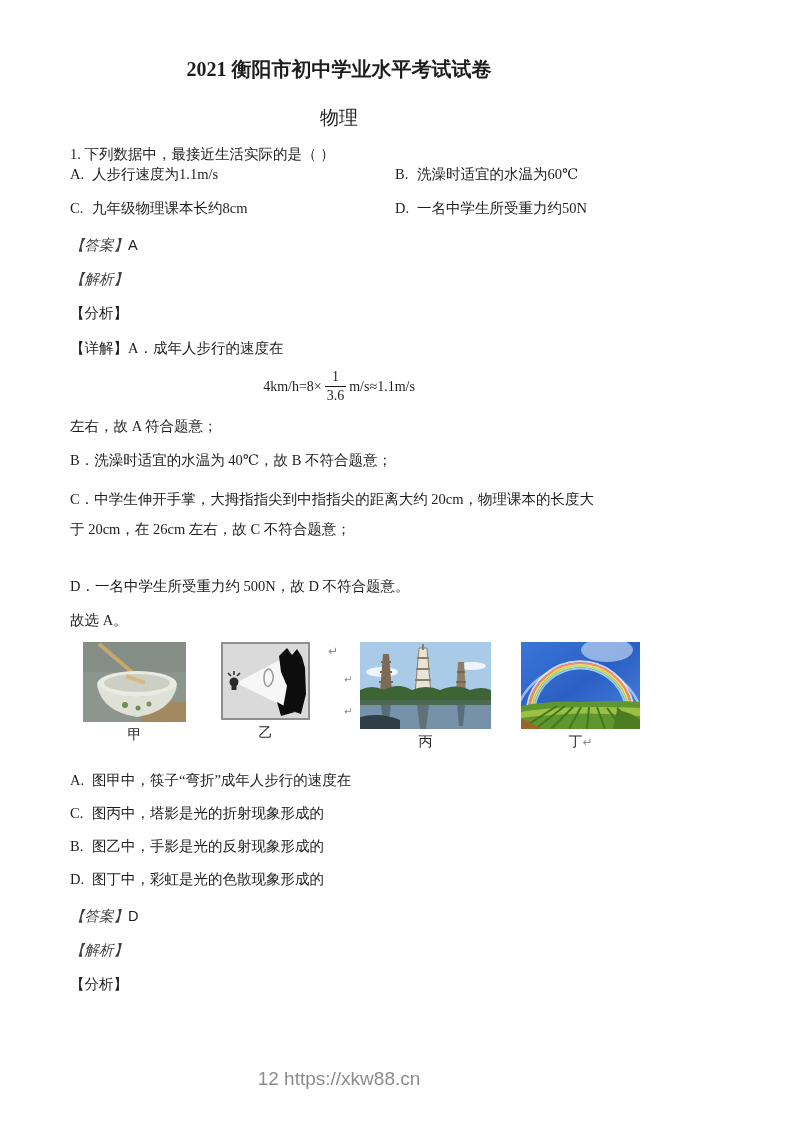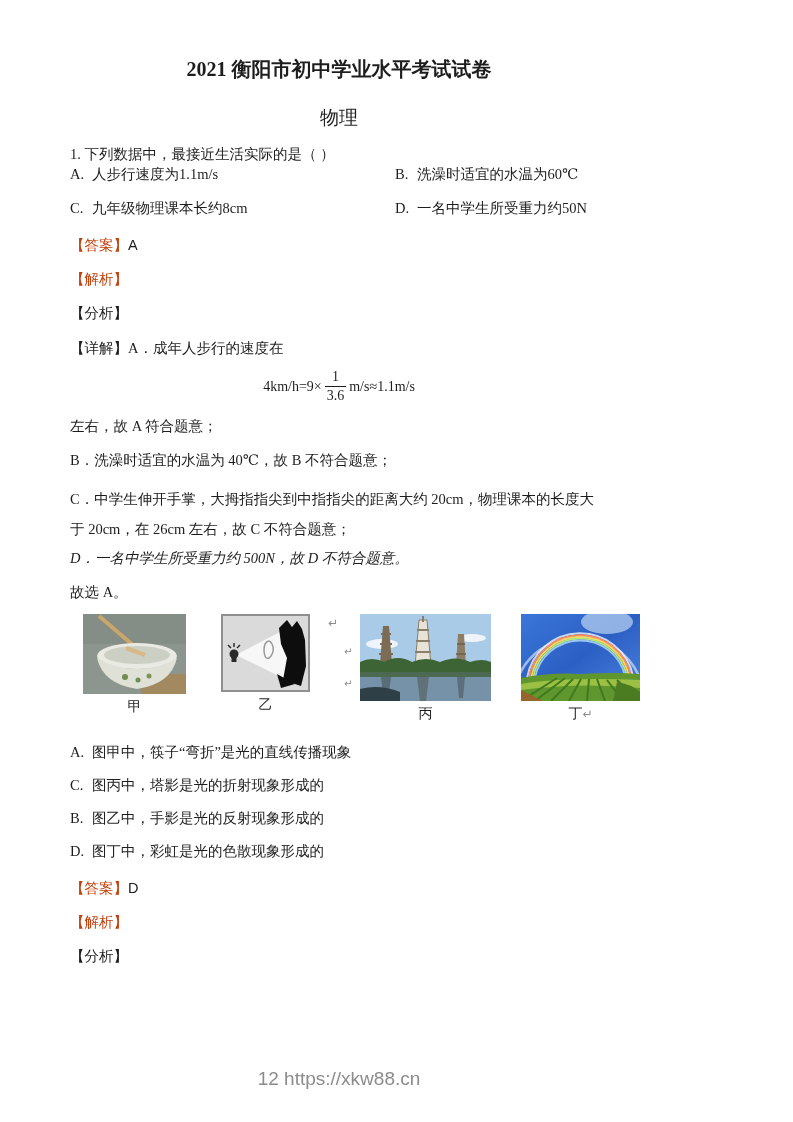--- a/index.html
+++ b/index.html
@@ -11,21 +11,21 @@
   }
   .page { position:relative; width:678px; height:1122px; padding:56px 70px 0; overflow:hidden; }
   .doc-title { font-size:20px; font-weight:bold; text-align:center; margin:0; line-height:26px; }
   .doc-subtitle { font-size:19px; font-weight:normal; text-align:center; margin:24px 0 0; line-height:24px; }
   .sec-heading { font-size:16.5px; font-weight:bold; margin:27px 0 0; line-height:24px; }
   .line { margin:14px 0 0; line-height:20px; }
   .line-tight { margin:13px 0 0; line-height:20px; }
   .opt-grid { display:grid; grid-template-columns:325px 1fr; grid-row-gap:14px; }
   .opt { line-height:20px; }
   .opt-label { display:inline-block; min-width:22px; }
-  .blue { color:#c2410c; }
+  .blue { color:#404040;font-style:italic; }
   .para { margin:14px 0 0; line-height:30px; }
   .formula-row { margin:10px 0 0; text-align:center; }
   .formula { display:inline-flex; align-items:center; font-size:14px; }
   .frac { display:inline-flex; flex-direction:column; text-align:center; margin:0 3px; line-height:18px; }
   .frac .num { padding:0 5px; border-bottom:1px solid #1d1d1d; }
   .frac .den { padding:0 2px; }
   .fig-row { position:relative; height:112px; margin-top:12px; }
   .fig { position:absolute; top:0; text-align:center; }
   .fig svg { display:block; }
   .fig-label { margin-top:5px; font-size:14px; line-height:16px; }
@@ -68,33 +68,33 @@
   </p>
   <p class="line">
     <span>【分析】</span>
   </p>
   <p class="line" style="margin-top:15px;">
     <span>【详解】</span><span>A．成年人步行的速度在</span>
   </p>
 
   <div class="formula-row">
     <span class="formula">
-      <span>4km/h=9×</span>
+      <span>4km/h=8×</span>
       <span class="frac">
         <span class="num">1</span>
         <span class="den">3.6</span>
       </span>
       <span>m/s≈1.1m/s</span>
     </span>
   </div>
 
   <p class="line" style="margin-top:11px;">左右，故 A 符合题意；</p>
   <p class="line">B．洗澡时适宜的水温为 40℃，故 B 不符合题意；</p>
   <p class="para">C．中学生伸开手掌，大拇指指尖到中指指尖的距离大约 20cm，物理课本的长度大于 20cm，在 26cm 左右，故 C 不符合题意；</p>
-  <p class="line" style="margin-top:4px;font-style:italic;">D．一名中学生所受重力约 500N，故 D 不符合题意。</p>
+  <p class="line" style="margin-top:32px;">D．一名中学生所受重力约 500N，故 D 不符合题意。</p>
   <p class="line">故选 A。</p>
 
 
   <div class="fig-row">
 
     <div class="fig" style="left:13px; width:103px;">
       <svg width="103" height="80" viewBox="0 0 103 80">
         <rect width="103" height="80" fill="#8d968e"></rect>
         <rect x="0" y="0" width="103" height="30" fill="#848d86"></rect>
         <rect x="58" y="60" width="45" height="20" fill="#a3895f"></rect>
@@ -179,21 +179,21 @@
         <path d="M0,70 Q40,63 119,66 L119,74 Q60,68 0,76 Z" fill="#9bc043"></path>
         <path d="M0,87 L36,64 M14,87 L44,64 M30,87 L52,65 M48,87 L60,65 M66,87 L68,65 M84,87 L76,65 M102,87 L86,66 M118,87 L96,66" stroke="#3f7a1e" stroke-width="2" fill="none"></path>
         <path d="M0,76 L22,87 L0,87 Z" fill="#96662a"></path>
         <path d="M96,68 Q110,70 119,78 L119,87 L92,87 Z" fill="#4c7c22"></path>
       </svg>
       <div class="fig-label"><span>丁</span><span class="brk" style="position:static;">↵</span></div>
     </div>
   </div>
 
   <p class="line" style="margin-top:16px;">
-    <span class="opt-label">A.</span><span>图甲中，筷子“弯折”是光的直线传播现象</span>
+    <span class="opt-label">A.</span><span>图甲中，筷子“弯折”成年人步行的速度在</span>
   </p>
   <p class="line-tight">
     <span class="opt-label">C.</span><span>图丙中，塔影是光的折射现象形成的</span>
   </p>
   <p class="line-tight">
     <span class="opt-label">B.</span><span>图乙中，手影是光的反射现象形成的</span>
   </p>
   <p class="line-tight">
     <span class="opt-label">D.</span><span>图丁中，彩虹是光的色散现象形成的</span>
   </p>

